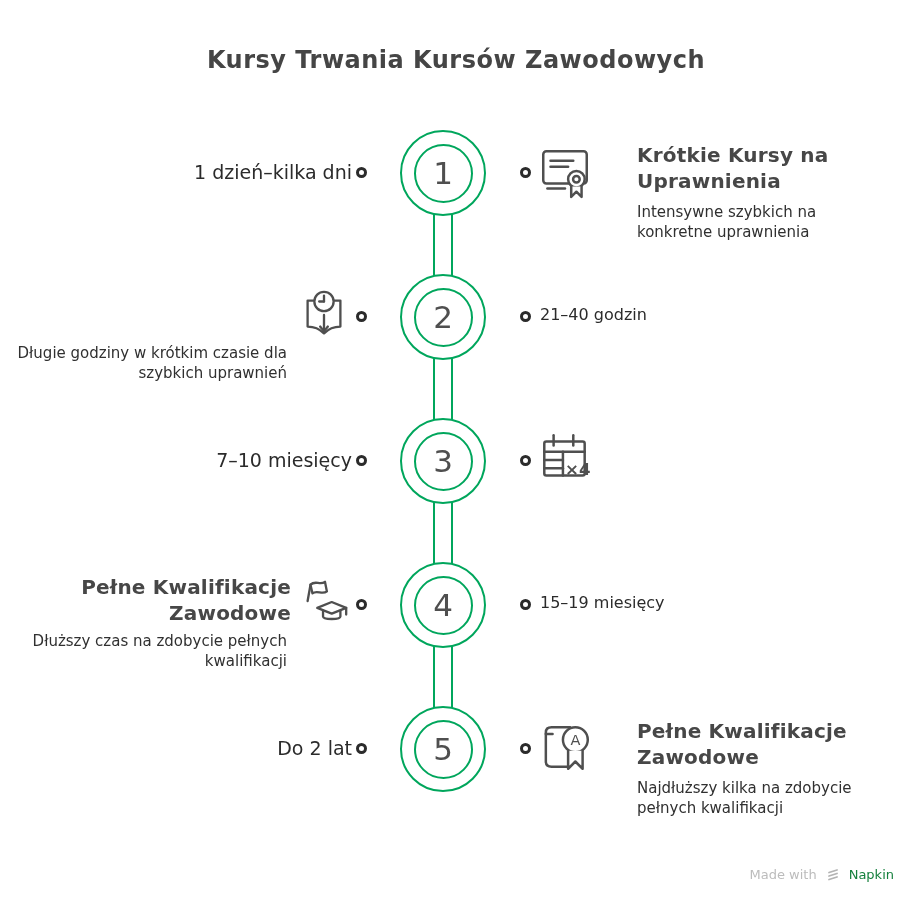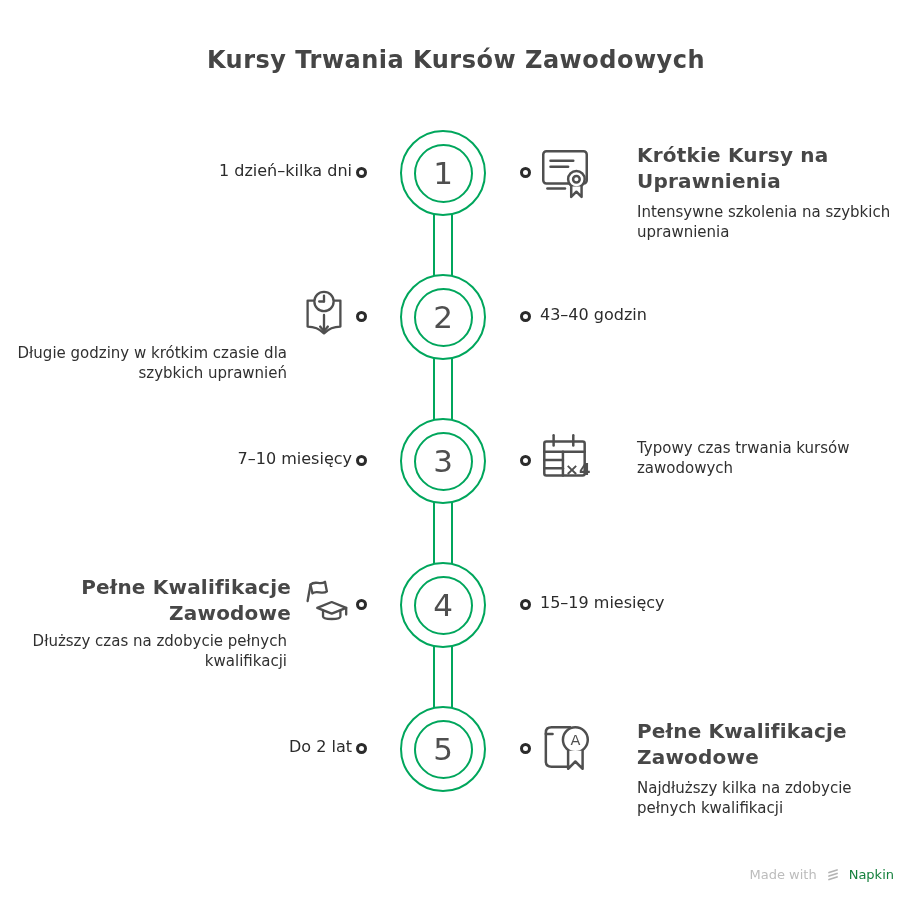--- a/index.html
+++ b/index.html
@@ -32,21 +32,21 @@
 
   .bullet{
     position:absolute;width:11px;height:11px;border:3px solid #2b2b2b;border-radius:50%;
     background:#ffffff;box-sizing:border-box;top:calc(var(--yc) - 6px);
   }
   .bullet-left{left:356px;}
   .bullet-right{left:520px;}
 
   .label-left{
     position:absolute;right:560px;top:calc(var(--yc) - 12px);
-    font-size:16px;color:#2b2b2b;white-space:nowrap;
+    font-size:19px;color:#2b2b2b;white-space:nowrap;
   }
   .value-right{
     position:absolute;left:540px;top:calc(var(--yc) - 12px);
     font-size:16px;color:#2b2b2b;white-space:nowrap;
   }
 
   .icon-right{position:absolute;left:536px;top:calc(var(--yc) - 31px);width:58px;height:58px;}
   .icon-left{position:absolute;left:297px;top:calc(var(--yc) - 29px);width:54px;height:54px;}
 
   .detail-right{position:absolute;left:601px;top:calc(var(--yc) - 31px);width:255px;margin-left:36px;}
@@ -90,21 +90,21 @@
         <line x1="14" y1="18" x2="36" y2="18"></line>
         <line x1="14" y1="24" x2="31" y2="24"></line>
         <line x1="11" y1="45" x2="28" y2="45"></line>
         <circle cx="39" cy="36" r="8" fill="#ffffff"></circle>
         <circle cx="39" cy="36" r="3.2"></circle>
         <path d="M34 43 V53 L39 48 L44 53 V43" fill="#ffffff"></path>
       </svg>
     </div>
     <div class="detail-right">
       <div class="step-heading">Krótkie Kursy na Uprawnienia</div>
-      <div class="step-desc">Intensywne szkolenia na szybkich uprawnienia</div>
+      <div class="step-desc">Intensywne szybkich na konkretne uprawnienia</div>
     </div>
   </div>
 
   <div class="row row2">
     <div class="connector"></div>
     <div class="circle-outer">
       <div class="circle-inner">
         <span class="circle-number">2</span>
       </div>
     </div>
@@ -114,21 +114,21 @@
         <path d="M17 13 H11 V40 C18 40 24 43 28 47 C32 43 38 40 45 40 V13 H39"></path>
         <path d="M28 28 V43"></path>
         <path d="M24 40 L28 45 L32 40"></path>
         <circle cx="28" cy="14" r="10" fill="#ffffff"></circle>
         <path d="M28 14 V8"></path>
         <path d="M28 14 H23"></path>
       </svg>
     </div>
     <span class="bullet bullet-left"></span>
     <span class="bullet bullet-right"></span>
-    <div class="value-right">43–40 godzin</div>
+    <div class="value-right">21–40 godzin</div>
   </div>
 
   <div class="row row3">
     <div class="connector"></div>
     <div class="circle-outer">
       <div class="circle-inner">
         <span class="circle-number">3</span>
       </div>
     </div>
     <div class="label-left">7–10 miesięcy</div>
@@ -140,21 +140,20 @@
         <line x1="17" y1="5" x2="17" y2="15"></line>
         <line x1="36" y1="5" x2="36" y2="15"></line>
         <line x1="8" y1="21" x2="47" y2="21"></line>
         <line x1="8" y1="29" x2="26" y2="29"></line>
         <line x1="8" y1="37" x2="26" y2="37"></line>
         <line x1="26" y1="21" x2="26" y2="44"></line>
         <text x="28" y="43" font-size="16" font-weight="bold" fill="#4f4f4f" stroke="none" font-family="DejaVu Sans, sans-serif">×4</text>
       </svg>
     </div>
     <div class="detail-right">
-      <div class="step-desc">Typowy czas trwania kursów zawodowych</div>
     </div>
   </div>
 
   <div class="row row4">
     <div class="connector"></div>
     <div class="circle-outer">
       <div class="circle-inner">
         <span class="circle-number">4</span>
       </div>
     </div>

